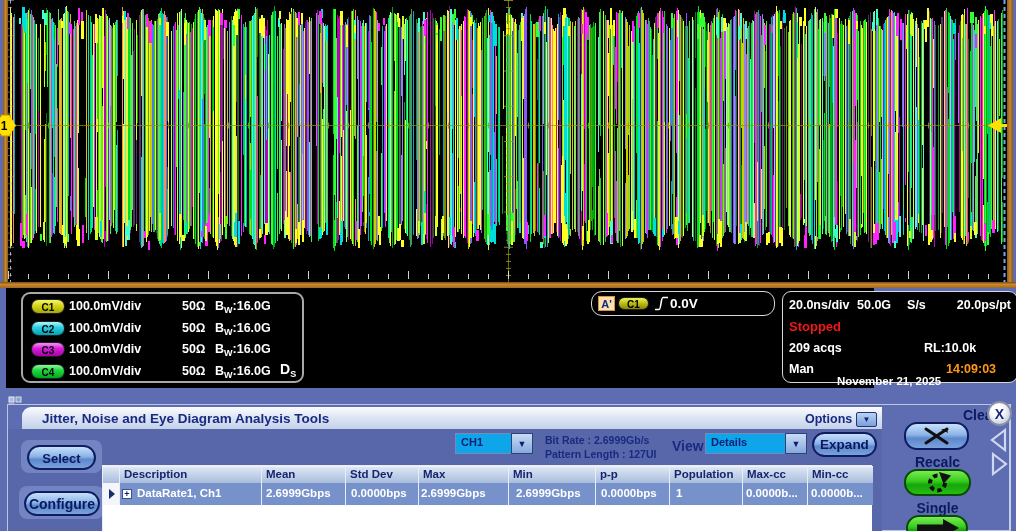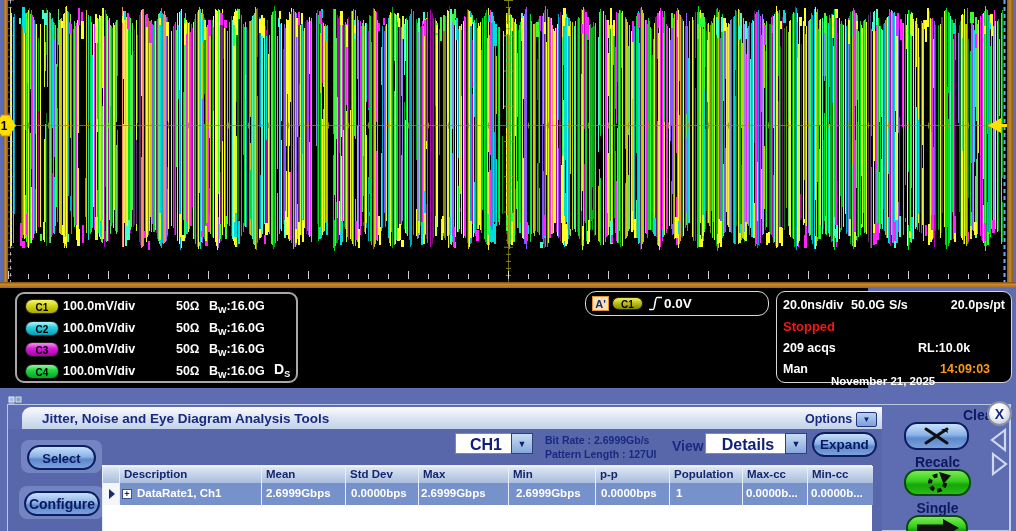--- a/index.html
+++ b/index.html
@@ -9,35 +9,35 @@
 .w { color:#fff; font-weight:bold; }
 .nav { color:#1a2a80; font-weight:bold; }
 
 #scope { left:0; top:0; width:1016px; height:288px; background:#000; }
 #bordL { left:3px; top:0; width:5px; height:288px; background:linear-gradient(90deg,#8a5a1a,#c8882e,#8a5a1a); }
 #bordR { left:1007px; top:0; width:6px; height:288px; background:linear-gradient(90deg,#8a5a1a,#c8882e,#8a5a1a); }
 #bordB { left:0; top:282px; width:1016px; height:6px; background:linear-gradient(180deg,#7a4c14,#c8882e 40%,#a06820); }
 #slivL { left:0; top:0; width:3px; height:288px; background:#5e6db2; }
 #slivR { left:1013px; top:0; width:3px; height:288px; background:#5e6db2; }
 
-#status { left:0; top:288px; width:868px; height:100px; background:#000; }
+#status { left:6px; top:288px; width:868px; height:100px; background:#000; }
 .robox { position:absolute; background:#000; border:2px solid #9a9a9a; border-radius:9px; }
 .pill { position:absolute; width:34px; height:15px; border-radius:8px; border:1px solid #222;
   text-align:center; font-size:10px; font-weight:bold; color:#000; line-height:15px; }
 .py { background:linear-gradient(180deg,#f0f060 8%,#d8d820 40%,#a8a800); }
 .pc { background:linear-gradient(180deg,#a0f0f8 8%,#30d0e0 40%,#00a0b8); }
 .pm { background:linear-gradient(180deg,#f080f0 8%,#d820d8 40%,#a800a8); }
 .pg { background:linear-gradient(180deg,#80f090 8%,#20d840 40%,#00a820); }
 .chtxt { position:absolute; color:#fff; font-weight:bold; font-size:12.5px; }
 
 #apparea { left:0; top:388px; width:1016px; height:143px; background:#5e6db2; }
 #panel { left:7px; top:16px; width:1004px; height:127px; border:1px solid #b9c6e2; border-right:2px solid #c4d0e8; background:#5e6db2; }
 #titlebar { left:22px; top:19px; width:860px; height:22px; background:linear-gradient(180deg,#fbfcfe,#d9e2f2 55%,#c3d2ea); border-top-left-radius:9px; }
 #wbody { left:8px; top:41px; width:874px; height:102px; background:#5767a9; }
-.combo { position:absolute; height:21px; background:#ffffff; border:1px solid #7a8ab8; font-size:16px; color:#10207a; padding:2px 0 0 5px; font-weight:bold;text-align:center;}
+.combo { position:absolute; height:21px; background:#0ea5e9; border:1px solid #7a8ab8; font-size:11px; color:#10207a; padding:2px 0 0 5px; font-weight:bold;}
 .cbtn { position:absolute; width:22px; height:21px; background:linear-gradient(180deg,#c8ddf4,#86a8dc); border:1px solid #30407a; color:#102070; font-size:9px; text-align:center; line-height:21px; }
 .bigbtn { position:absolute; border:2px solid #101c60; border-radius:13px;
   background:linear-gradient(180deg,#c6e0fa 0%,#8cb4e8 45%,#5d88cc 60%,#7aa2dc 100%);
   color:#0c1860; font-weight:bold; text-align:center; }
 .gbtn { position:absolute; border:2px solid #0a4a08; border-radius:13px;
   background:linear-gradient(180deg,#7aeb52 0%,#35cc1d 45%,#16a50a 60%,#28bd14 100%); }
 .lbl { position:absolute; color:#0c1860; font-weight:bold; font-size:14px; }
 
 .bw { font-size:9px; vertical-align:-3px; }
 .hdr { top:2px; font-size:11.5px; font-weight:bold; color:#16266e; }
@@ -139,21 +139,21 @@
   <div style="position:absolute;left:6px;top:4px;width:17px;height:15px;background:#f8e2b2;border:1px solid #e09038;color:#182878;font-size:11px;font-weight:bold;text-align:center;line-height:14px;">A'</div>
   <div class="pill" style="left:26px;top:5px;width:31px;height:13px;line-height:13px;background:linear-gradient(180deg,#e8e850 10%,#c0c018 45%,#888800);">C1</div>
   <svg width="17" height="19" viewBox="0 0 17 19" style="position:absolute;left:61px;top:2px;">
     <path d="M2 15.5 H6 C8.2 15.5 7.8 3.5 10 3.5 H15" stroke="#fff" stroke-width="1.6" fill="none"></path>
   </svg>
   <div class="w" style="position:absolute;left:78px;top:4px;font-size:13.5px;">0.0V</div>
 </div>
 
 <div class="robox" style="left:776px;top:3px;width:236px;height:92px;border-color:#d8d8d8;border-width:1.5px;">
   <div class="w" style="position:absolute;left:6px;top:6px;font-size:12.5px;">20.0ns/div</div>
-  <div class="w" style="position:absolute;left:74px;top:6px;font-size:12.5px;">50.0G<span style="margin-left:4px">S/s</span></div>
+  <div class="w" style="position:absolute;left:74px;top:6px;font-size:12.5px;">50.0G<span style="margin-left:16px">S/s</span></div>
   <div class="w" style="position:absolute;right:6px;top:6px;font-size:12.5px;">20.0ps/pt</div>
   <div style="position:absolute;left:6px;top:27px;font-size:13px;font-weight:bold;color:#f01818;">Stopped</div>
   <div class="w" style="position:absolute;left:6px;top:49px;font-size:12.5px;">209 acqs</div>
   <div class="w" style="position:absolute;left:141px;top:49px;font-size:12.5px;">RL:10.0k</div>
   <div class="w" style="position:absolute;left:6px;top:70px;font-size:12.5px;">Man</div>
   <div class="w" style="position:absolute;left:54px;top:71px;font-size:11.5px;margin-top:12px;">November 21, 2025</div>
   <div style="position:absolute;left:163px;top:70px;font-size:12.5px;font-weight:bold;color:#ff9913;">14:09:03</div>
 </div>
 
 </div>

